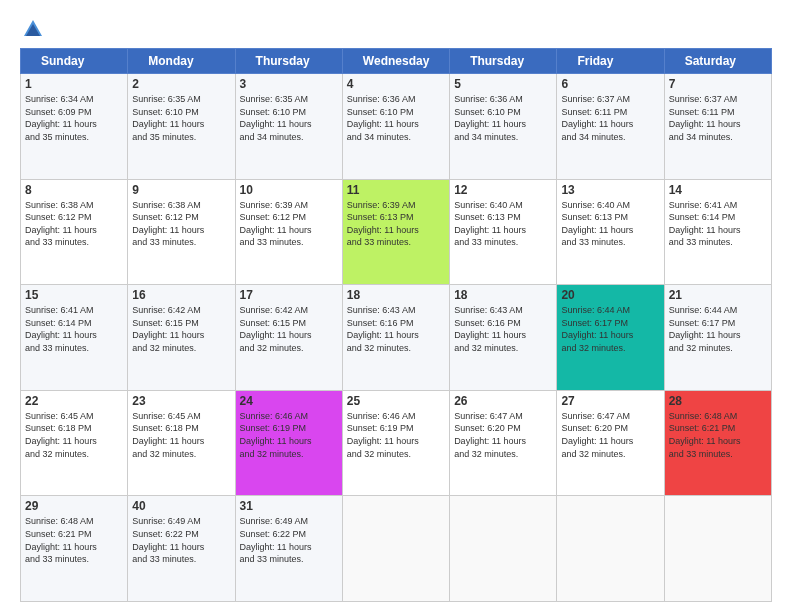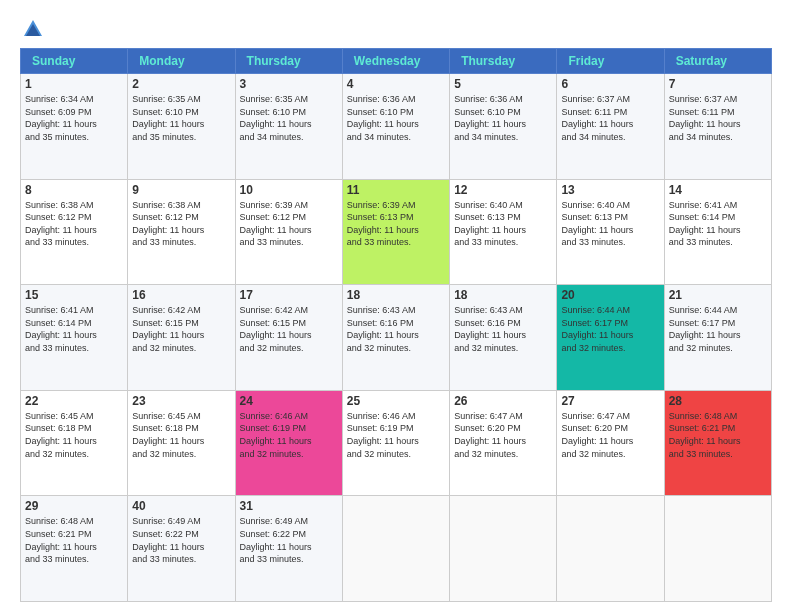--- a/index.html
+++ b/index.html
@@ -62,24 +62,24 @@
     }
     .calendar {
       flex: 1;
       border: 1px solid #ccc;
       border-collapse: collapse;
       width: 100%;
       table-layout: fixed;
     }
     .calendar th {
       background: #3a6bbf;
-      color: #5eead4;
+      color: #ffffff;
       font-size: 12px;
       font-weight: bold;
-      padding: 5px 11px;
+      padding: 5px 20px;
       text-align: left;
       border: 1px solid #5580cc;
     }
     .calendar td {
       border: 1px solid #ccc;
       vertical-align: top;
       padding: 3px 4px;
       font-size: 9.5px;
       color: #333;
       background: #fff;
@@ -301,21 +301,21 @@
 Daylight: 11 hours
 and 32 minutes.</div>
           </td>
           <td style="background: rgb(255, 255, 255);">
             <span class="day-num">23</span>
             <div class="day-info" style="white-space: pre-line;">Sunrise: 6:45 AM
 Sunset: 6:18 PM
 Daylight: 11 hours
 and 32 minutes.</div>
           </td>
-          <td style="background: #ec4899; margin-left: 12px;">
+          <td style="background: #d946ef; margin-left: 12px;">
             <span class="day-num">24</span>
             <div class="day-info" style="white-space: pre-line;">Sunrise: 6:46 AM
 Sunset: 6:19 PM
 Daylight: 11 hours
 and 32 minutes.</div>
           </td>
           <td style="background: rgb(255, 255, 255);">
             <span class="day-num">25</span>
             <div class="day-info" style="white-space: pre-line;">Sunrise: 6:46 AM
 Sunset: 6:19 PM

